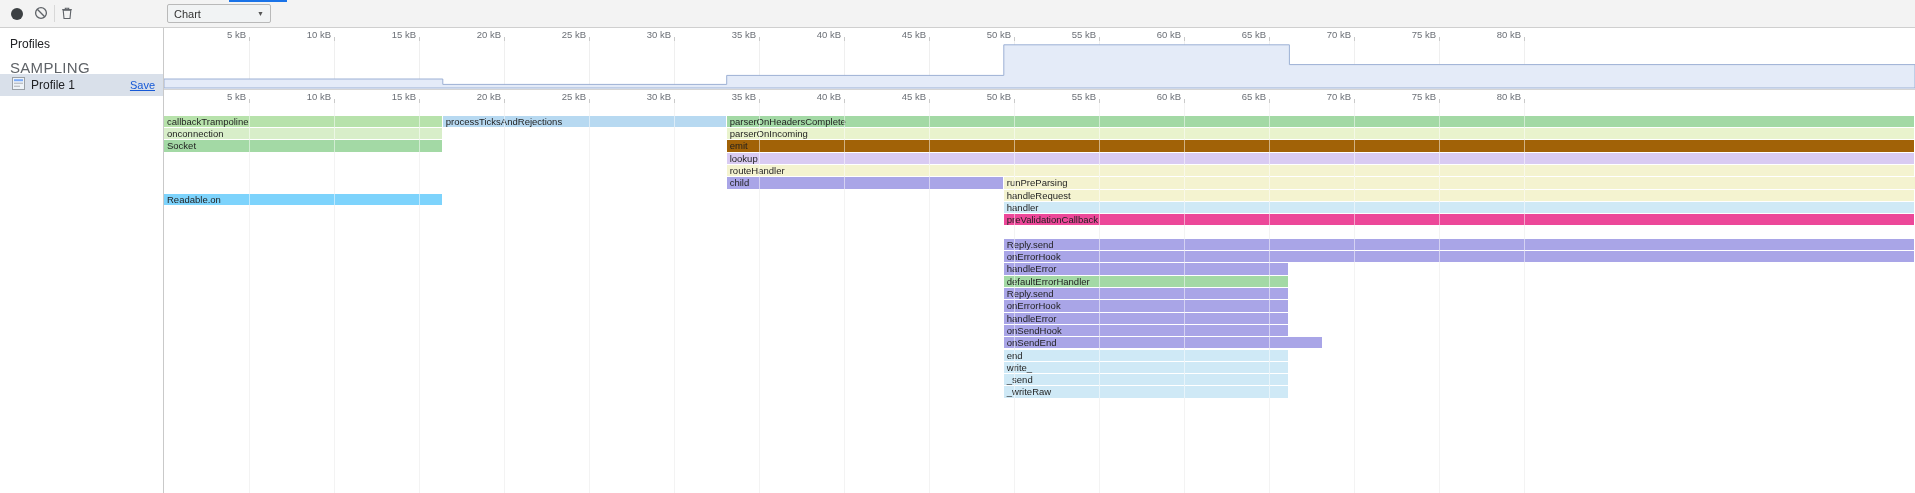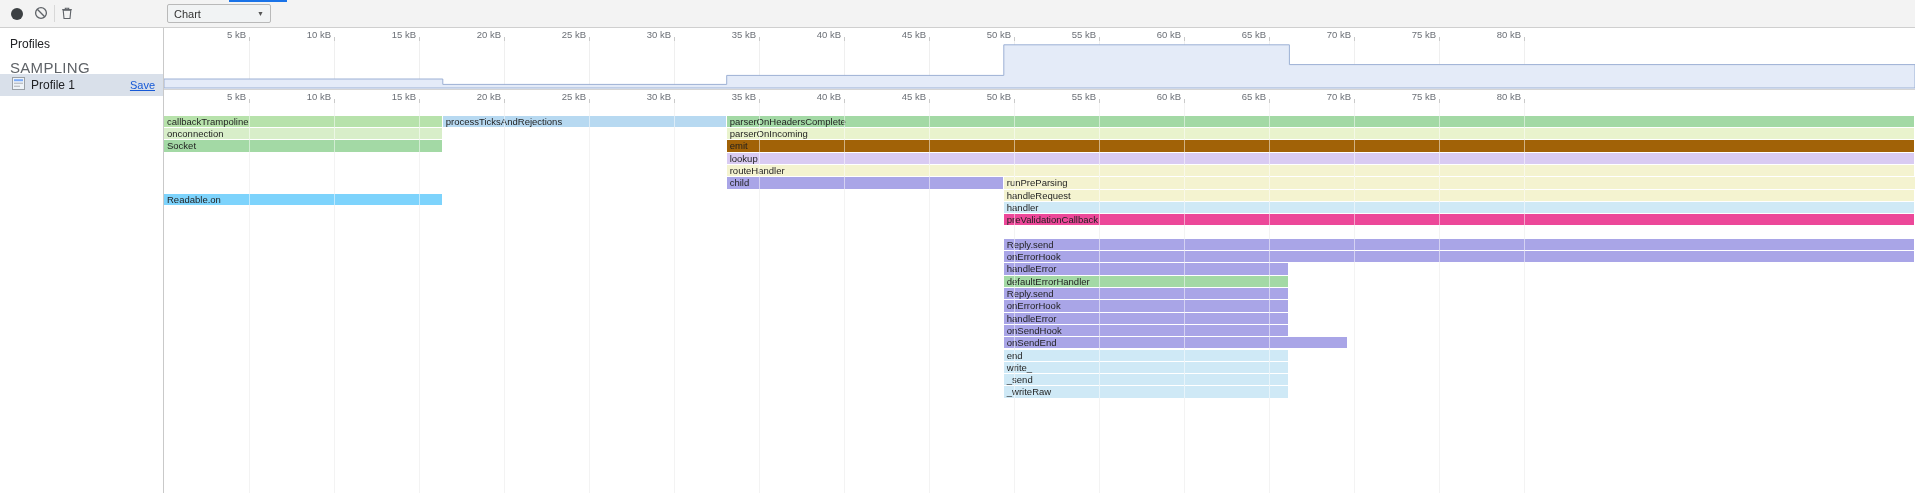--- a/index.html
+++ b/index.html
@@ -214,21 +214,21 @@
         <div class="frame" style="left: 839.8px; width: 910.2px; top: 98.9px; background: rgb(207, 233, 246);">handler</div>
         <div class="frame" style="left: 839.8px; width: 910.2px; top: 111.2px; background: #ec4899;">preValidationCallback</div>
         <div class="frame" style="left: 839.8px; width: 910.2px; top: 135.8px; background: rgb(169, 165, 231);">Reply.send</div>
         <div class="frame" style="left: 839.8px; width: 910.2px; top: 148.1px; background: rgb(169, 165, 231);">onErrorHook</div>
         <div class="frame" style="left: 839.8px; width: 284.6px; top: 160.4px; background: rgb(169, 165, 231);">handleError</div>
         <div class="frame" style="left: 839.8px; width: 284.6px; top: 172.7px; background: rgb(163, 217, 165);">defaultErrorHandler</div>
         <div class="frame" style="left: 839.8px; width: 284.6px; top: 185px; background: rgb(169, 165, 231);">Reply.send</div>
         <div class="frame" style="left: 839.8px; width: 284.6px; top: 197.3px; background: rgb(169, 165, 231);">onErrorHook</div>
         <div class="frame" style="left: 839.8px; width: 284.6px; top: 209.6px; background: rgb(169, 165, 231);">handleError</div>
         <div class="frame" style="left: 839.8px; width: 284.6px; top: 221.9px; background: rgb(169, 165, 231);">onSendHook</div>
-        <div class="frame" style="left: 839.8px; width: 343px; top: 234.2px; background: rgb(169, 165, 231);">onSendEnd</div>
+        <div class="frame" style="left: 839.8px; width: 318px; top: 234.2px; background: rgb(169, 165, 231);">onSendEnd</div>
         <div class="frame" style="left: 839.8px; width: 284.6px; top: 246.5px; background: rgb(207, 233, 246);">end</div>
         <div class="frame" style="left: 839.8px; width: 284.6px; top: 258.8px; background: rgb(207, 233, 246);">write_</div>
         <div class="frame" style="left: 839.8px; width: 284.6px; top: 271.1px; background: rgb(207, 233, 246);">_send</div>
         <div class="frame" style="left: 839.8px; width: 284.6px; top: 283.4px; background: rgb(207, 233, 246);">_writeRaw</div>
         <i class="grid-over" style="left: 85px;"></i>
         <i class="grid-over" style="left: 170px;"></i>
         <i class="grid-over" style="left: 255px;"></i>
         <i class="grid-over" style="left: 340px;"></i>
         <i class="grid-over" style="left: 425px;"></i>
         <i class="grid-over" style="left: 510px;"></i>

